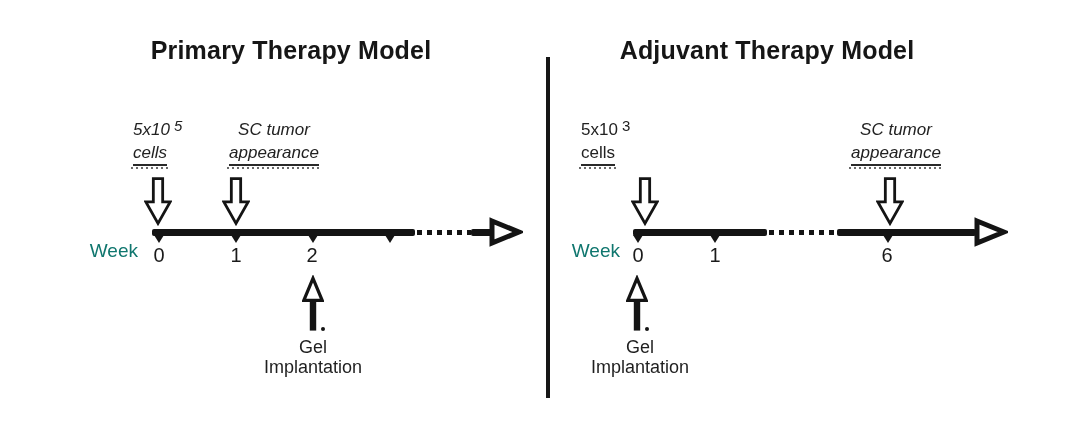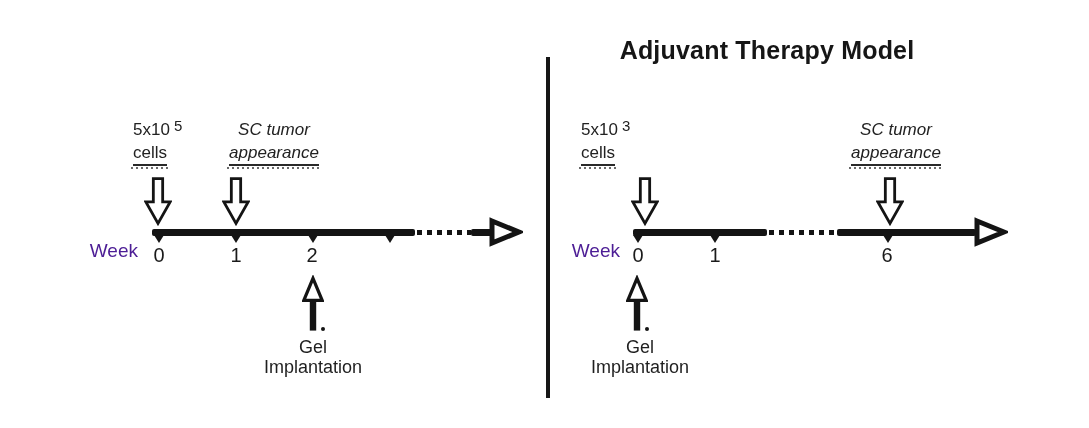--- a/index.html
+++ b/index.html
@@ -21,34 +21,35 @@
   .tl-line{background:#141414;height:7px;border-radius:2px;}
   .tl-dotted{
     height:5px;
     background-image:repeating-linear-gradient(90deg,#141414 0 5px,transparent 5px 10px);
   }
   .tick{
     width:0;height:0;
     border-left:5px solid transparent;border-right:5px solid transparent;
     border-top:8px solid #141414;
   }
-  .week-word{font-size:19px;color:#4c1d95;}
+  .week-word{font-size:19px;color:#0f766e;}
   .week-num{font-size:20px;color:#1a1a1a;text-align:center;width:24px;}
   .gel{font-size:18px;line-height:20px;text-align:center;color:#1f1f1f;}
   .dot{width:4px;height:4px;background:#141414;border-radius:50%;}
   .divider{background:#161616;width:4px;}
   svg{display:block;}
 </style>
 </head>
 <body>
 
 <div class="canvas">
 
+  <div class="abs title" style="left:128px;top:36px;width:326px;">Primary Therapy Model</div>
 
-  <div class="abs small-label" style="left:133px;top:118px;">
+  <div class="abs small-label" style="left:133px;top:118px;font-style:italic;">
     <div><span>5x10</span><span class="exp">5</span></div>
     <div><span class="u">cells</span></div>
   </div>
 
   <div class="abs small-label center" style="left:206px;top:118px;width:136px;">
     <div>SC tumor</div>
     <div><span class="u">appearance</span></div>
   </div>
 
   <div class="abs" style="left:144px;top:176px;">

